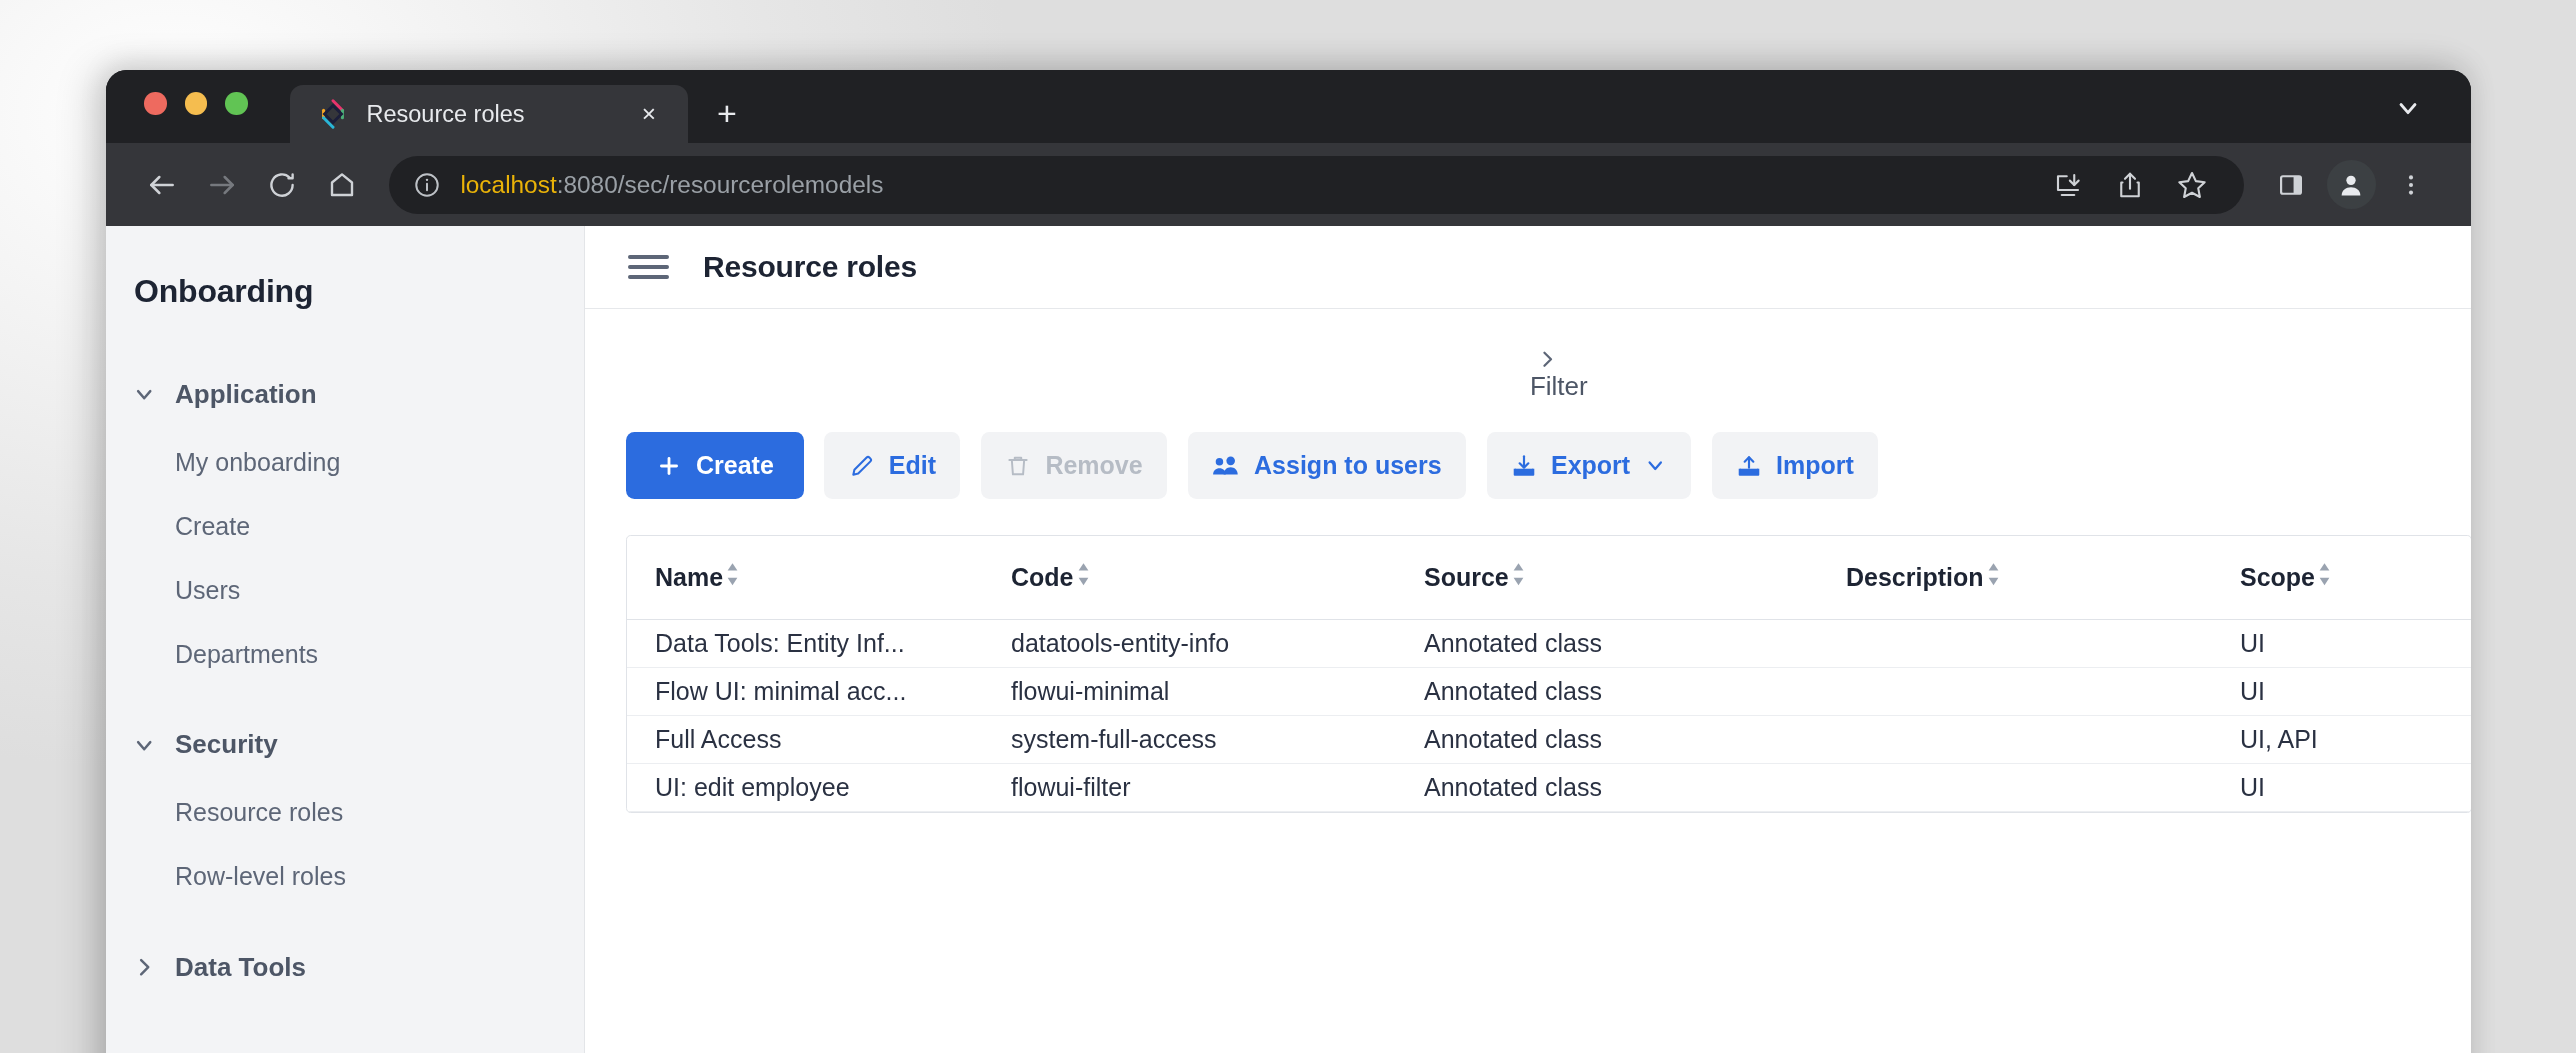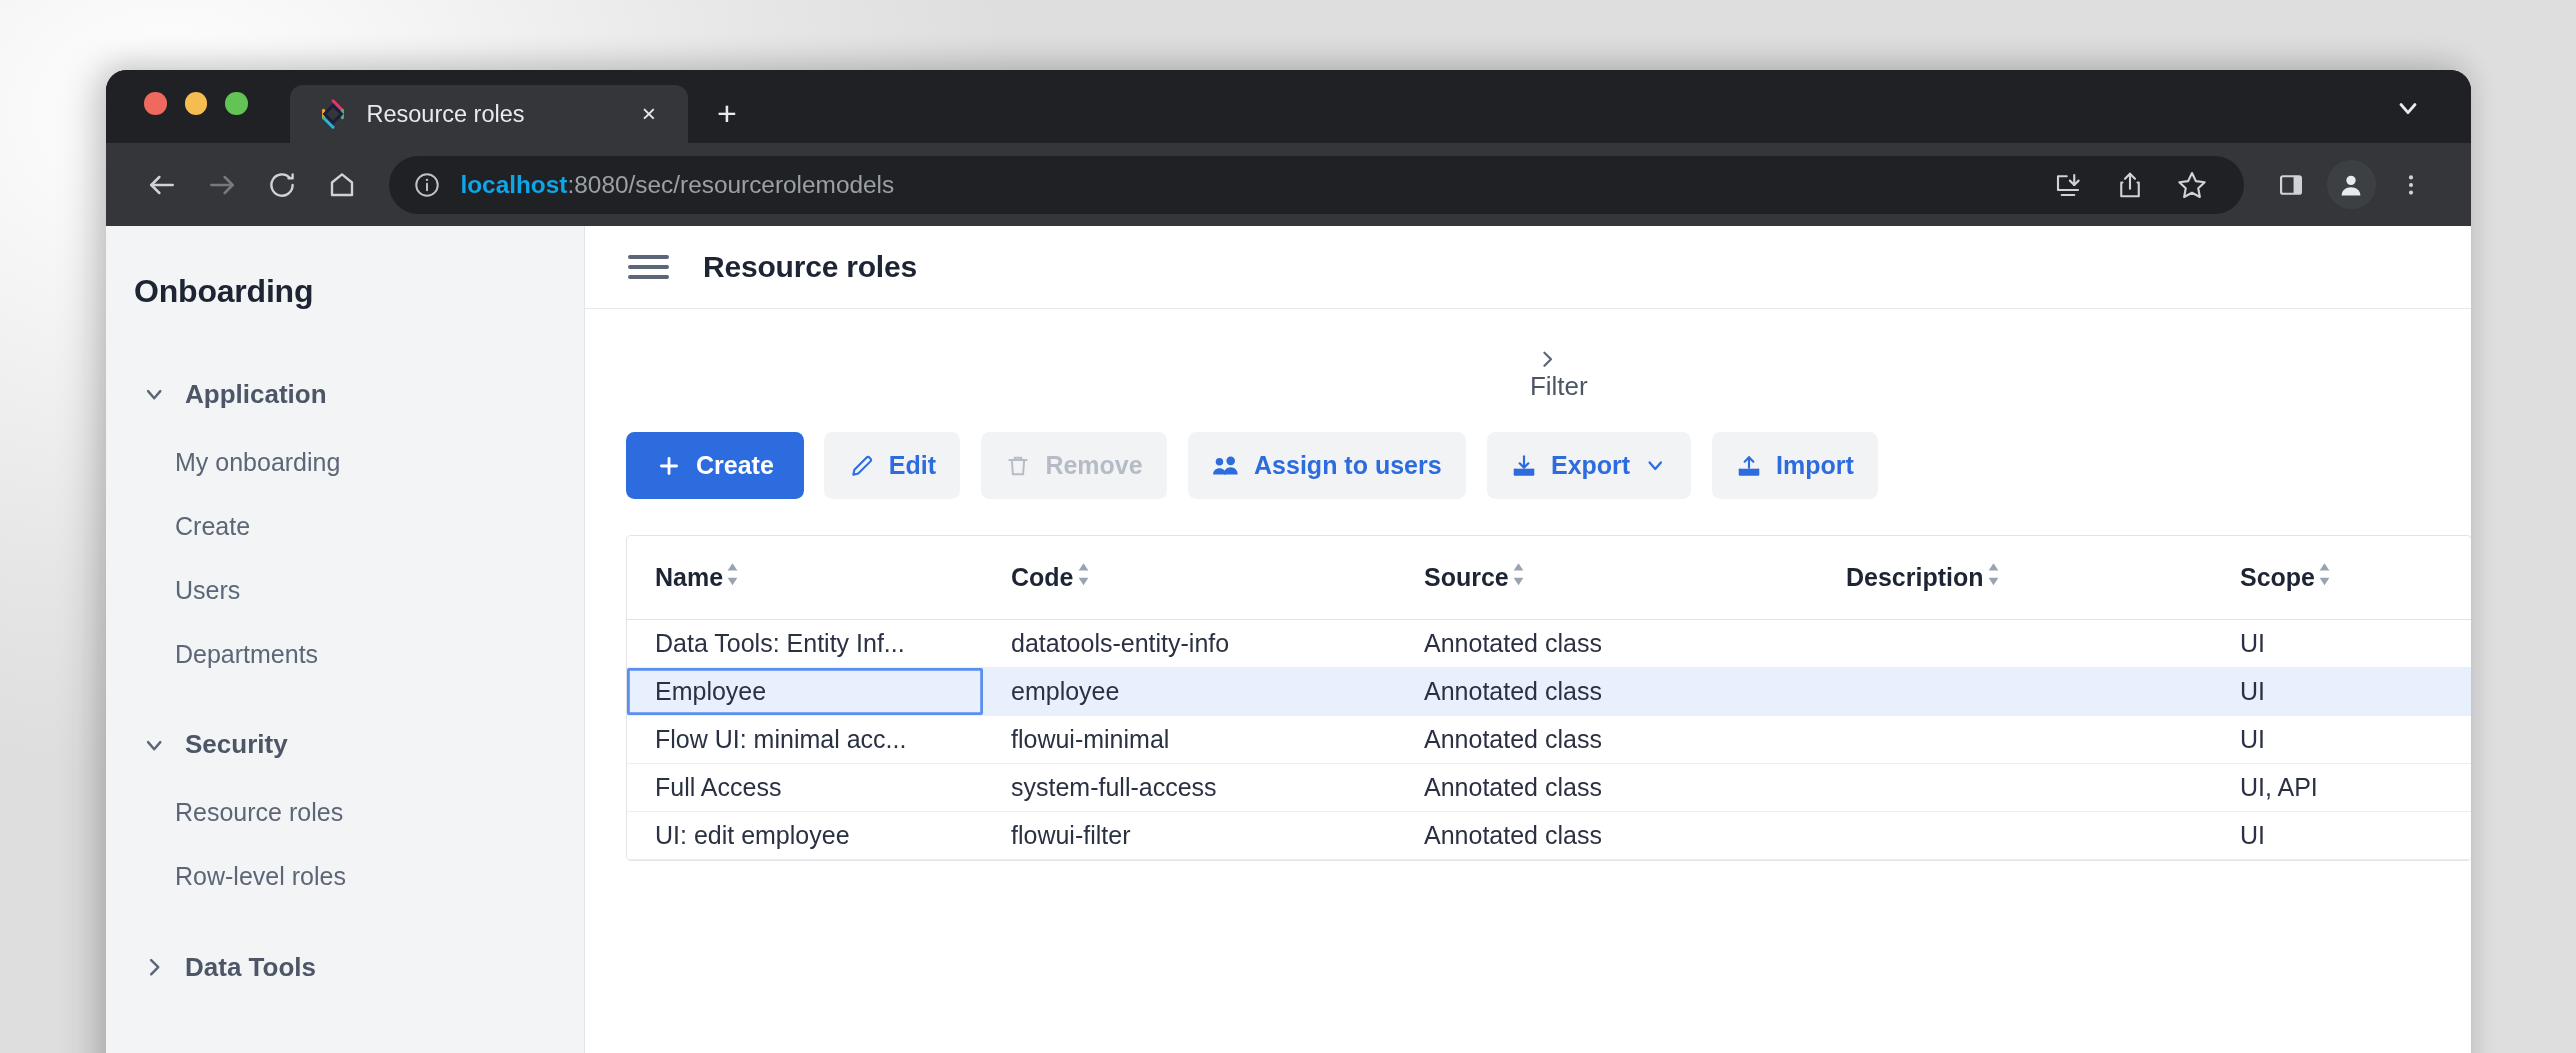--- a/index.html
+++ b/index.html
@@ -100,21 +100,21 @@
     border-radius: 30px;
     display: flex; align-items: center;
     padding: 0 24.4px;
     min-width: 0;
   }
   #omnibox-info-icon { flex: 0 0 28px; margin-right: 19px; color: #bdc1c6; display:flex; }
   #omnibox-url {
     font-size: 24.4px; color: #9aa0a6; white-space: nowrap;
     overflow: hidden; text-overflow: ellipsis;
   }
-  #omnibox-url b { color: #0ea5e9; font-weight: 700; }
+  #omnibox-url b { color: #eab308; font-weight: 400; }
   .omni-right { display: flex; align-items: center; gap: 5.6px; margin-left: auto; }
   .tb-icon {
     width: 56px; height: 56px;
     display: flex; align-items: center; justify-content: center;
     color: #cfd2d6; border-radius: 50%;
   }
   #profile-avatar {
     width: 49px; height: 49px; border-radius: 50%;
     background: #3c4043; display: flex; align-items: center; justify-content: center;
     margin: 0 7.5px;
@@ -136,21 +136,21 @@
     overflow: hidden;
   }
   #app-title {
     font-size: 32px; font-weight: 700; color: #1d2433;
     padding: 0 0 0 28px; margin-bottom: 58px;
     letter-spacing: -0.2px;
     margin-top: 8px;
   }
   .nav-group-header {
     display: flex; align-items: center;
-    padding: 0 0 0 36px; height: 53px;
+    padding: 0 0 0 26px; height: 53px;
     margin-bottom: 9.4px;
   }
   .nav-group-header .chev { width: 28px; flex: 0 0 28px; color: #5d6677; display: flex; align-items: center; }
   .nav-group-header .label {
     font-size: 26px; font-weight: 700; color: #4d5666; margin-left: 15px;
   }
   .nav-item {
     height: 64px; display: flex; align-items: center;
     padding-left: 69px;
     font-size: 25px; color: #5d6677;
@@ -523,27 +523,20 @@
               </tr>
             </thead>
             <tbody>
               <tr>
                 <td>Data Tools: Entity Inf...</td>
                 <td>datatools-entity-info</td>
                 <td>Annotated class</td>
                 <td></td>
                 <td>UI</td>
               </tr>
-              <tr class="selected">
-                <td class="focus-cell">Employee</td>
-                <td>employee</td>
-                <td>Annotated class</td>
-                <td></td>
-                <td>UI</td>
-              </tr>
               <tr>
                 <td>Flow UI: minimal acc...</td>
                 <td>flowui-minimal</td>
                 <td>Annotated class</td>
                 <td></td>
                 <td>UI</td>
               </tr>
               <tr>
                 <td>Full Access</td>
                 <td>system-full-access</td>

